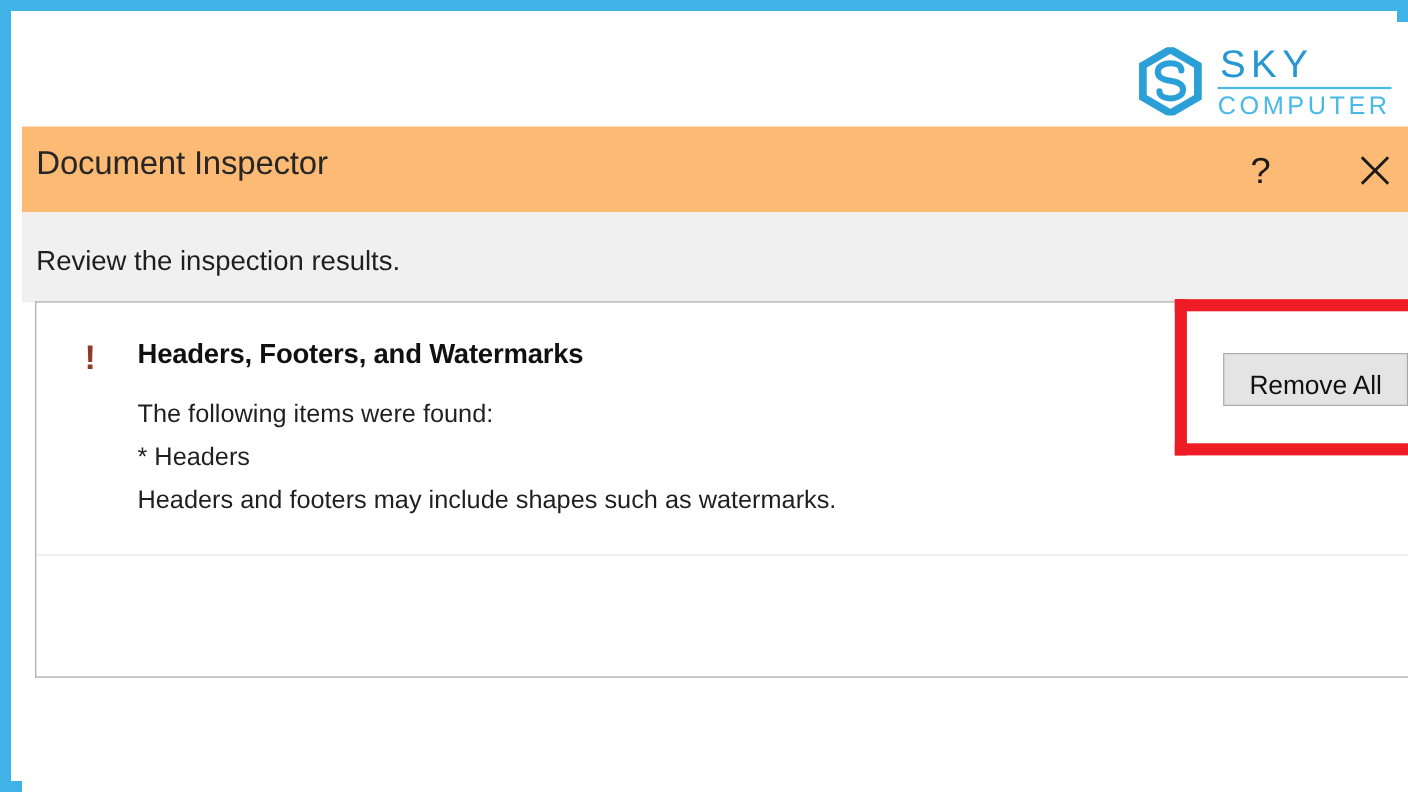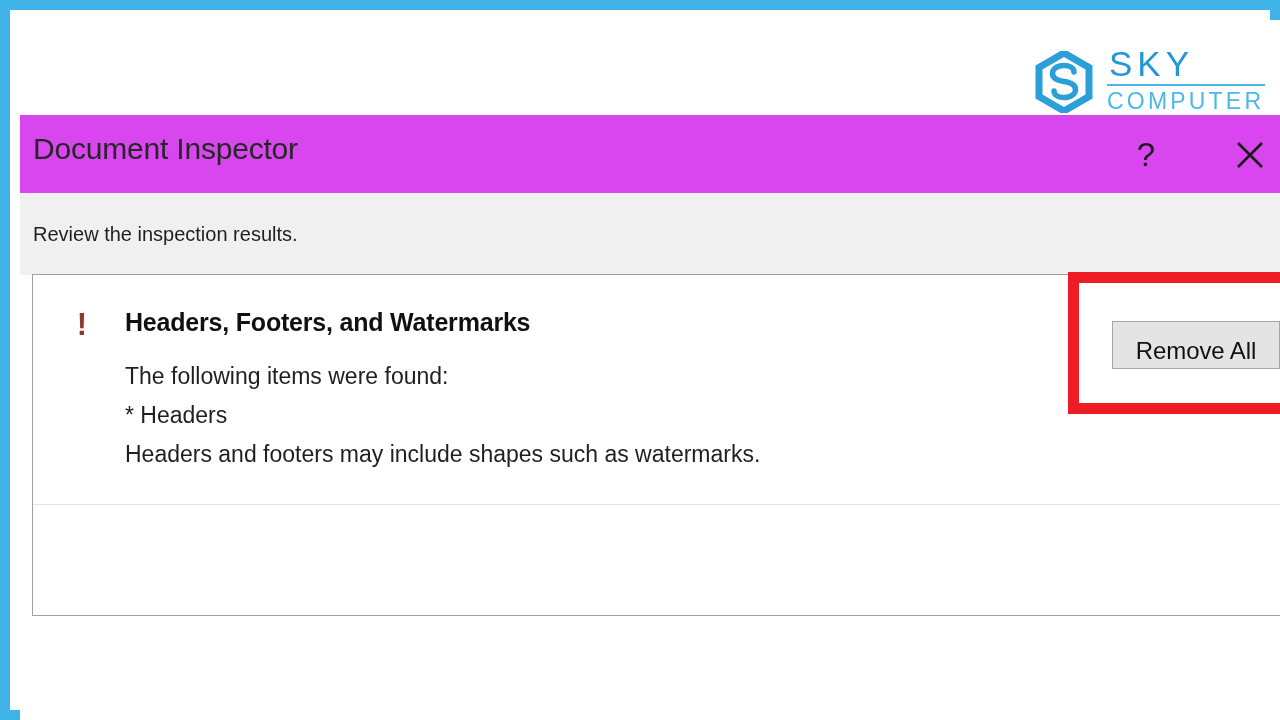--- a/index.html
+++ b/index.html
@@ -34,21 +34,21 @@
   }
 
   
   #logo {
     position: absolute;
     left: 1013px;
     top: 15px;
     width: 240px;
     height: 78px;
     display: flex;
-    align-items: flex-end;
+    align-items: center;
   }
   #logo-mark {
     width: 62px;
     height: 62px;
     flex: 0 0 62px;
   }
   #logo-text {
     margin-left: 12px;
     display: flex;
     flex-direction: column;
@@ -77,21 +77,21 @@
     padding-right: 1px;
   }
 
   
   #titlebar {
     position: absolute;
     left: 0;
     top: 95px;
     width: 1260px;
     height: 78px;
-    background: #d946ef;
+    background: #fdba74;
   }
   #dialog-title {
     position: absolute;
     left: 13px;
     top: 17px;
     font-size: 30px;
     color: #262626;
     font-family: "Liberation Sans", sans-serif;
     letter-spacing: -0.2px;
     white-space: nowrap;
@@ -125,21 +125,21 @@
     left: 0;
     top: 173px;
     width: 1260px;
     height: 82px;
     background: #f0f0f0;
   }
   #instruction-text {
     position: absolute;
     left: 13px;
     top: 30px;
-    font-size: 20px;
+    font-size: 25px;
     color: #1f1f1f;
     font-family: "Liberation Sans", sans-serif;
     white-space: nowrap;
   }
 
   
   #results-panel {
     position: absolute;
     left: 12px;
     top: 254px;

